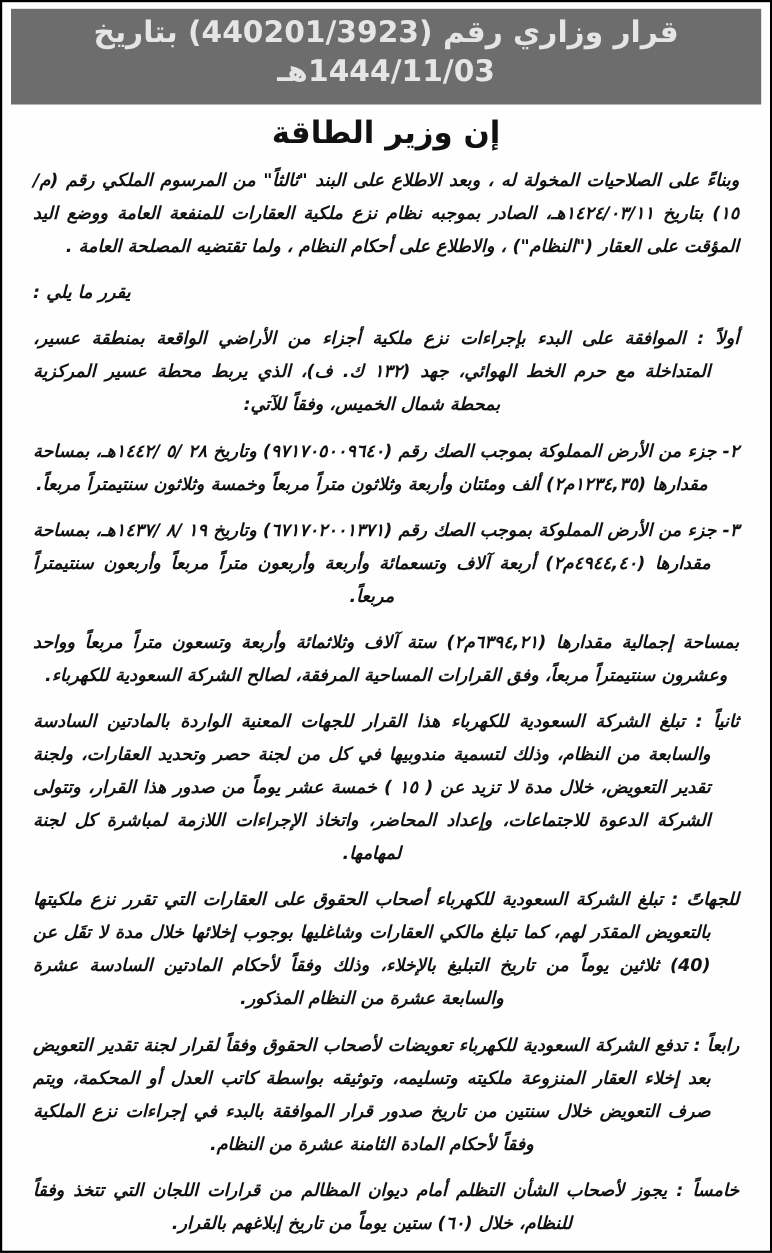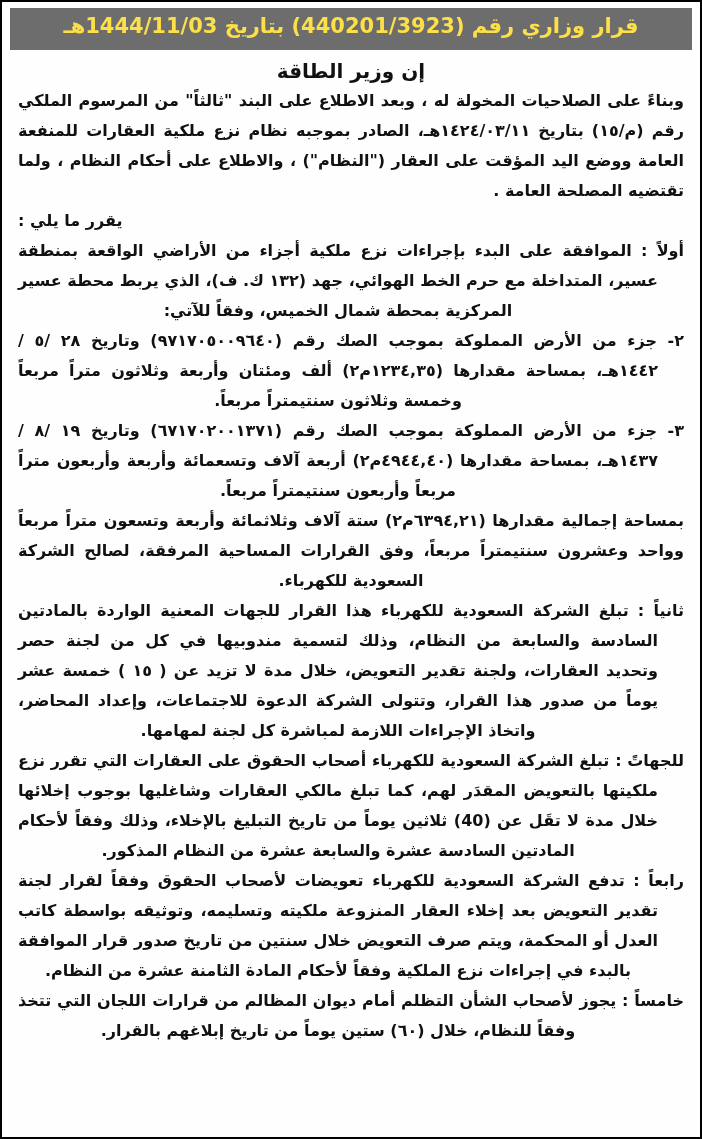--- a/index.html
+++ b/index.html
@@ -11,39 +11,40 @@
     border:2px solid #000000;
     padding:6px 16px 0 16px;
     overflow:hidden;
     direction:rtl;
     font-family:"DejaVu Sans", sans-serif;
     color:#111111;
   }
   .title-bar {
     margin:0 -8px;
     background:#6d6d6d;
-    color:#fde047;
+    color:#e5e5e5;
     font-weight:bold;
-    font-size:21px;
+    font-size:27px;
     text-align:center;
     padding:4px 2px 10px 2px;
     line-height:1.35;
   }
   .subtitle {
     text-align:center;
     font-weight:bold;
-    font-size:20px;
+    font-size:28px;
     margin:9px 0 3px 0;
   }
   p.body {
-    margin:0;
+    margin:12px;
     font-weight:bold;
     font-size:16px;
     line-height:30px;
     text-align:justify;
+    font-style:italic;
   }
   p.hang {
     padding-right:26px;
     text-indent:-26px;
   }
   p.center-last { text-align-last:center; }
   p.lead { text-align:left; }
 </style>
 </head>
 <body>

